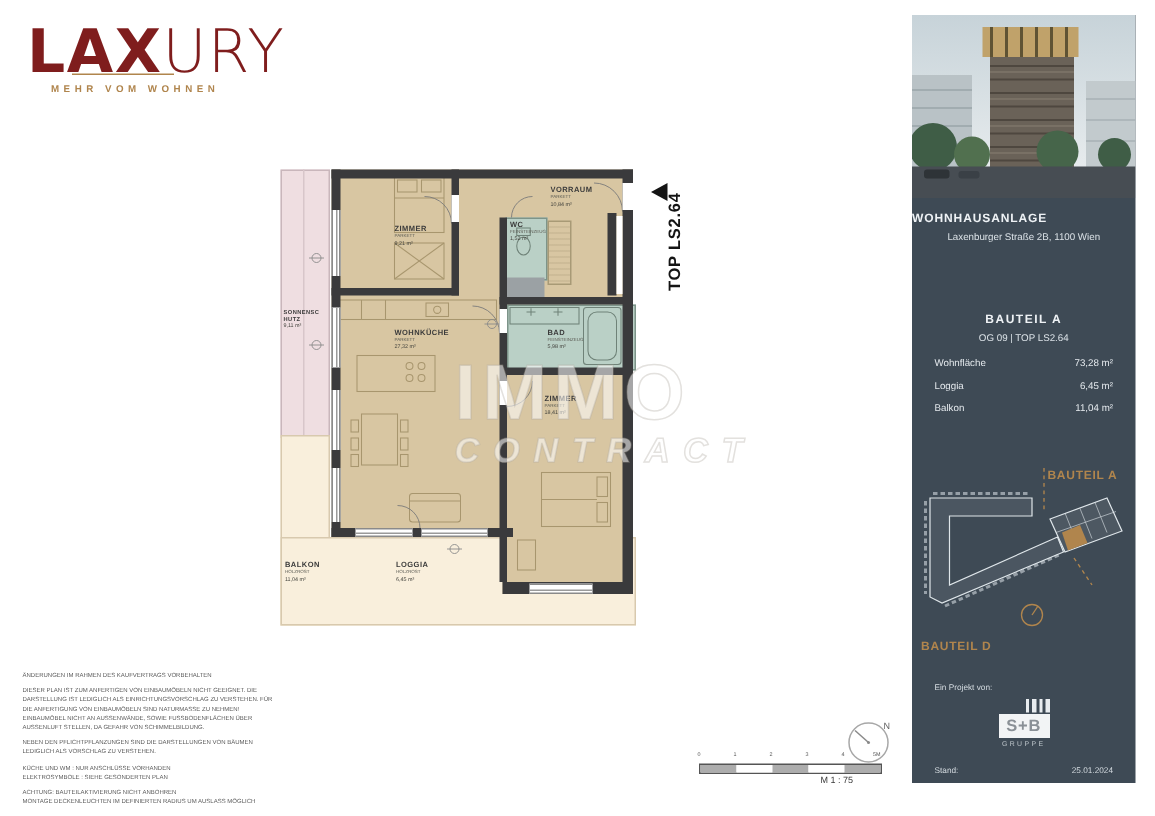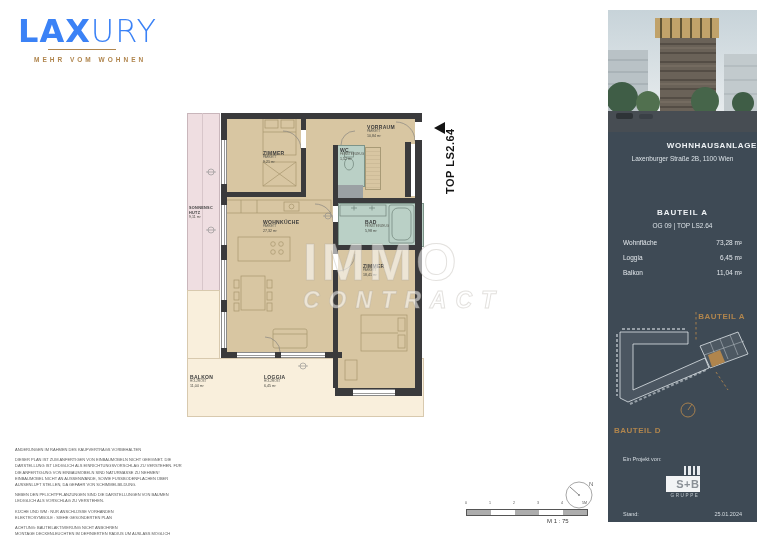--- a/index.html
+++ b/index.html
@@ -2,21 +2,21 @@
 <html><head>
 <meta charset="utf-8">
 <style>
   html,body{margin:0;padding:0;background:#fff;}
   .page{position:relative;width:770px;height:544px;background:#fff;overflow:hidden;
         font-family:"Liberation Sans",sans-serif;}
   .abs{position:absolute;}
 
   
   .logo-word{position:absolute;left:18px;top:12px;font-family:"DejaVu Sans",sans-serif;
-             font-size:32px;color:#3b82f6;letter-spacing:1px;}
+             font-size:40px;color:#7f1d1d;letter-spacing:1px;}
   .logo-word b{font-weight:700;}
   .logo-word span{font-weight:200;}
   .logo-rule{position:absolute;left:48px;top:49px;width:68px;height:1px;background:#b0854d;}
   .logo-tag{position:absolute;left:34px;top:56px;font-size:6.5px;letter-spacing:3px;
             color:#b0854d;font-weight:bold;}
 
   
   .plan{position:absolute;left:185px;top:100px;width:282px;height:332px;}
   .region{position:absolute;}
   .pink{background:#efdee1;border:1px solid #c9b6bb;}
@@ -65,33 +65,33 @@
   .compass{position:absolute;left:562px;top:477px;}
 
   
   .disc{position:absolute;left:15px;top:447px;width:172px;color:#5a5a5a;}
   .disc p{margin:0 0 4px 0;font-size:4px;line-height:1.55;white-space:pre-line;}
 
   
   .sidebar{position:absolute;left:608px;top:10px;width:149px;height:512px;background:#3e4a55;
            color:#eef2f5;}
   .photo{position:absolute;left:0;top:0;width:149px;height:122px;}
-  .sb-title{position:absolute;left:0;top:131px;width:100%;text-align:right;font-size:8px;
+  .sb-title{position:absolute;left:0;top:131px;width:100%;text-align:left;font-size:8px;
             font-weight:bold;letter-spacing:.6px;}
   .sb-addr{position:absolute;left:0;top:145px;width:100%;text-align:center;font-size:6.5px;
            color:#dbe2e7;}
   .sb-bt{position:absolute;left:0;top:198px;width:100%;text-align:center;font-size:8px;
          font-weight:bold;letter-spacing:1px;}
   .sb-unit{position:absolute;left:0;top:212px;width:100%;text-align:center;font-size:6.5px;
            color:#dbe2e7;}
   .statrow{position:absolute;left:15px;width:119px;font-size:6.5px;color:#e4e9ed;}
   .statrow .v{float:right;}
   .siteplan{position:absolute;left:0;top:288px;width:149px;height:150px;}
   .sb-projby{position:absolute;left:15px;top:446px;font-size:5.5px;color:#d6dde2;}
-  .sb-logo{position:absolute;left:0;top:456px;width:100%;text-align:right;}
+  .sb-logo{position:absolute;left:0;top:456px;width:100%;text-align:center;}
   .sb-logo .bars{display:flex;justify-content:flex-end;width:34px;margin:0 auto;gap:2px;height:9px;}
   .sb-logo .bars i{width:2.5px;height:9px;background:#e8ecef;}
   .sb-logo .box{width:34px;height:16px;background:#f2f4f5;color:#8a9096;font-size:11px;
                 font-weight:bold;line-height:16px;margin:1px auto 0;letter-spacing:.5px;}
   .sb-logo .grp{width:34px;margin:1px auto 0;font-size:4.6px;letter-spacing:1.6px;color:#bfc7cc;}
   .sb-stand{position:absolute;left:15px;right:15px;top:501px;font-size:5.5px;color:#d6dde2;}
   .sb-stand .v{float:right;}
 </style>
 </head>
 <body>

